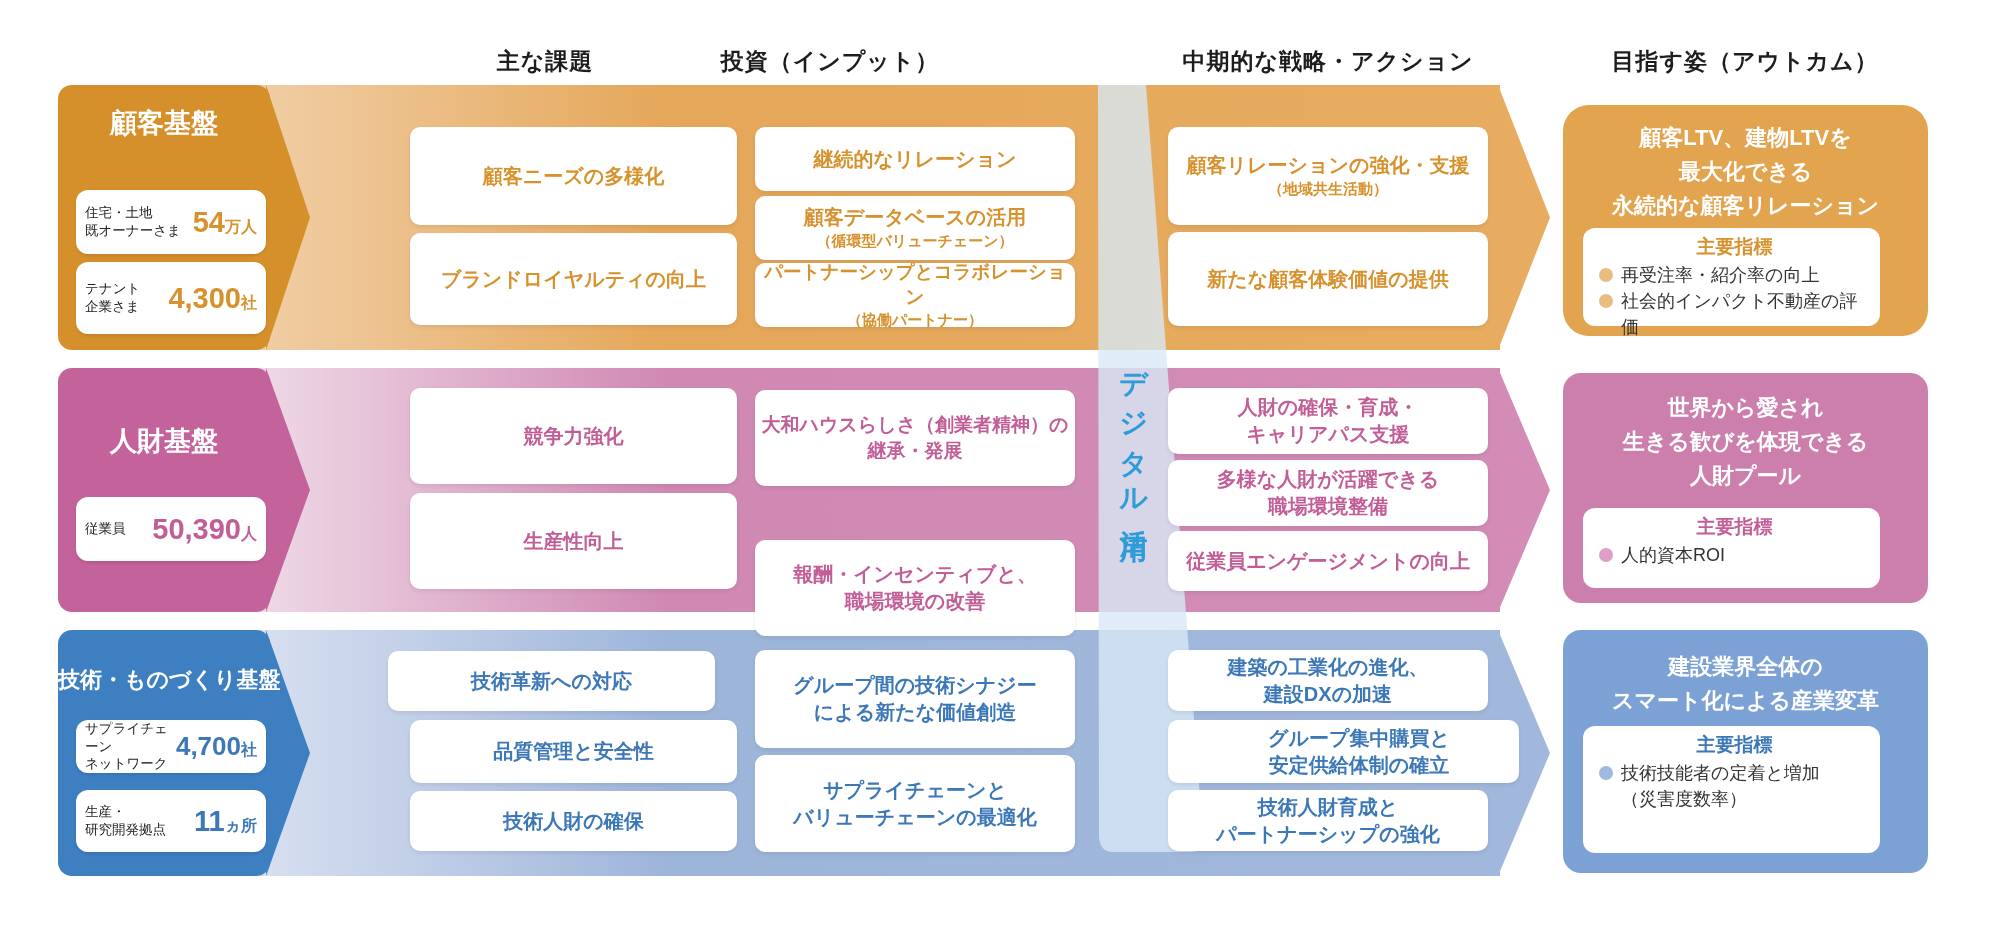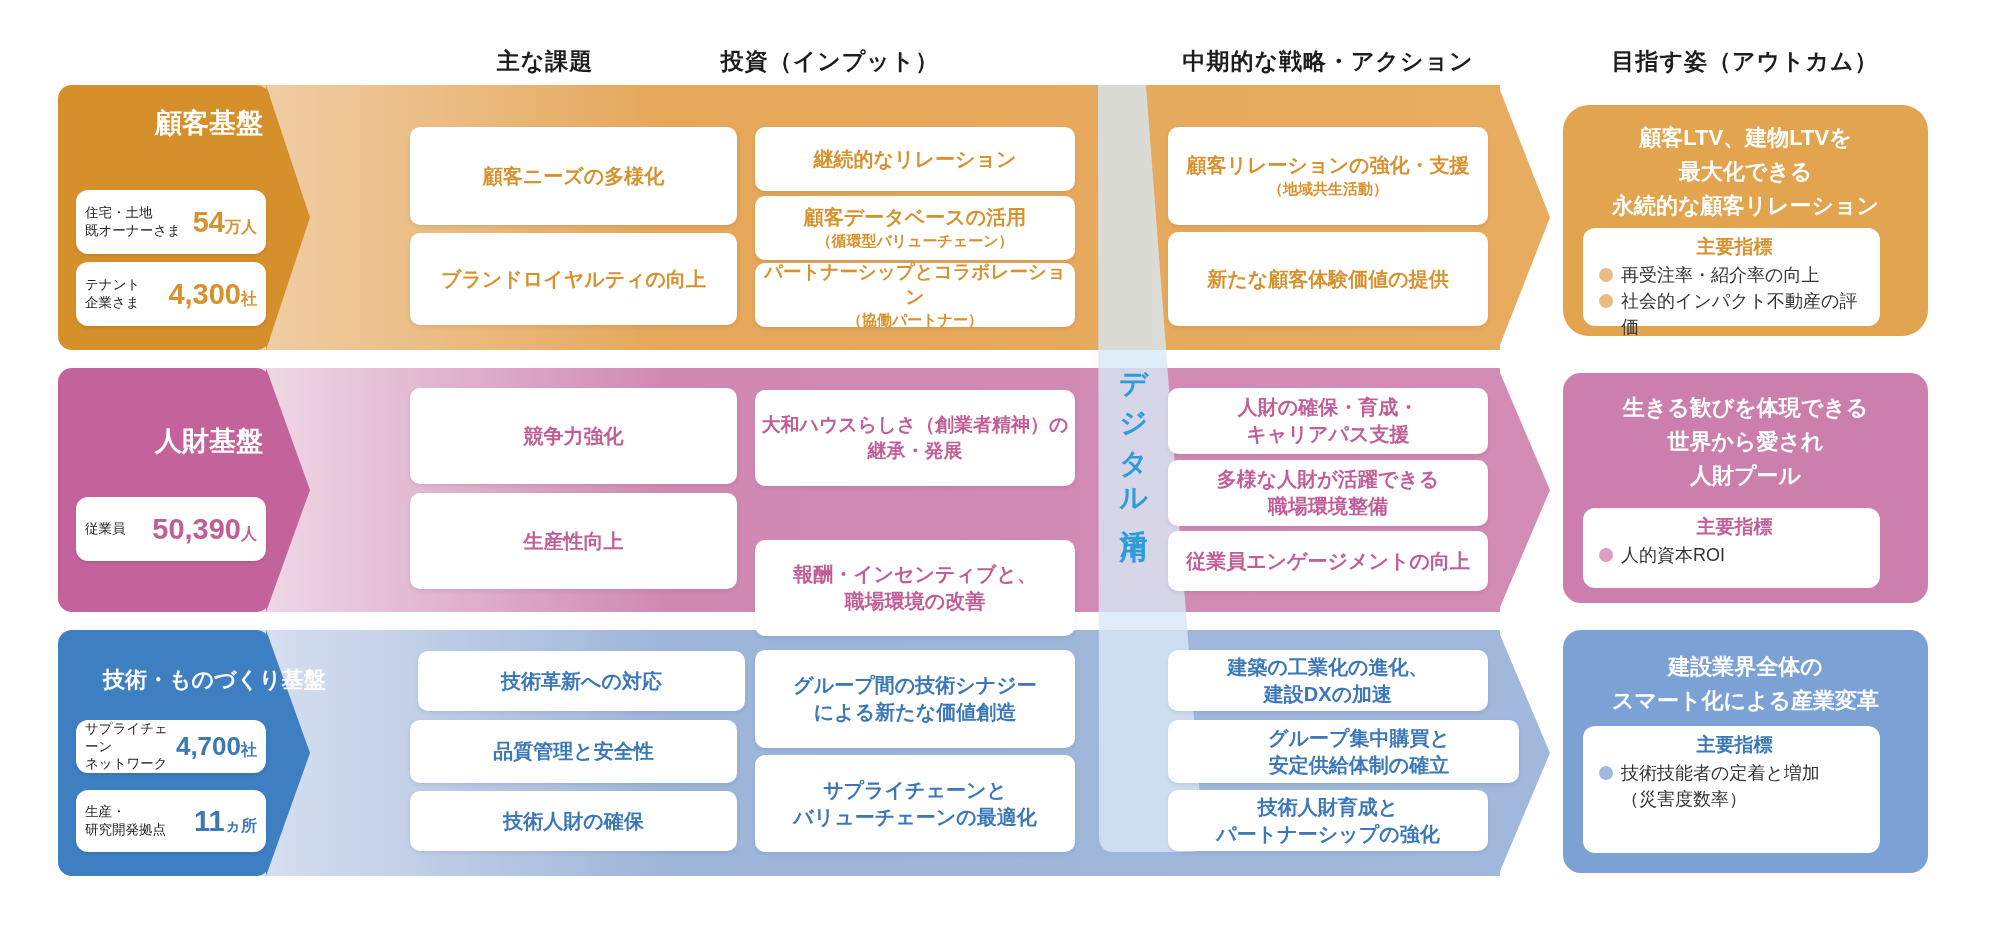--- a/index.html
+++ b/index.html
@@ -21,21 +21,21 @@
   .row-arrow.pink{background:#d28cb5;}
   .row-arrow.blue{background:#a1b8dc;}
   
   .block{position:absolute;left:58px;width:212px;border-radius:14px;}
   .block-arrow{position:absolute;left:266px;width:44px;clip-path:polygon(0 0,100% 50%,0 100%);}
   .block.orange,.block-arrow.orange{background:#d6902b;}
   .block.pink,.block-arrow.pink{background:#c4639b;}
   .block.blue,.block-arrow.blue{background:#3e7fc1;}
   .block-title{
     position:absolute;left:58px;width:212px;text-align:center;color:#fff;
-    font-weight:700;white-space:nowrap;padding-left:45px;
+    font-weight:700;white-space:nowrap;
   }
   
   .stat{
     position:absolute;left:76px;width:190px;background:#fff;border-radius:12px;
     display:flex;align-items:center;justify-content:space-between;padding:0 9px;box-sizing:border-box;
     box-shadow:0 2px 3px rgba(0,0,0,.10);
   }
   .stat-label{font-size:13.5px;color:#222;line-height:1.3;text-align:left;font-weight:500;}
   .stat-value{font-weight:700;white-space:nowrap;}
   .stat-value .num{font-size:29px;}
@@ -106,21 +106,21 @@
 
   <div class="stat" style="top:190px;height:64px;">
     <div class="stat-label">
       <div>住宅・土地</div>
       <div>既オーナーさま</div>
     </div>
     <div class="stat-value c-orange">
       <span class="num">54</span><span class="unit">万人</span>
     </div>
   </div>
-  <div class="stat" style="top:262px;height:64px;">
+  <div class="stat" style="top:262px;height:72px;">
     <div class="stat-label">
       <div>テナント</div>
       <div>企業さま</div>
     </div>
     <div class="stat-value c-orange">
       <span class="num">4,300</span><span class="unit">社</span>
     </div>
   </div>
 
   <div class="box" style="left:410px;top:127px;width:327px;height:98px;">
@@ -205,22 +205,22 @@
   <div class="box" style="left:1168px;top:460px;width:320px;height:66px;">
     <div class="main c-pink">多様な人財が活躍できる</div>
     <div class="main c-pink">職場環境整備</div>
   </div>
   <div class="box" style="left:1168px;top:531px;width:320px;height:60px;">
     <div class="main c-pink">従業員エンゲージメントの向上</div>
   </div>
 
   <div class="outcome pink" style="top:373px;height:230px;">
     <div class="outcome-title" style="top:18px;">
+      <div>世界から愛され</div>
       <div>生きる歓びを体現できる</div>
-      <div>世界から愛され</div>
       <div>人財プール</div>
     </div>
     <div class="kpibox" style="top:135px;height:80px;">
       <div class="kpi-heading c-pink">主要指標</div>
       <div class="kpi-item">
         <span class="kpi-dot pink"></span>
         <span>人的資本ROI</span>
       </div>
     </div>
   </div>
@@ -241,21 +241,21 @@
   <div class="stat" style="top:790px;height:62px;">
     <div class="stat-label">
       <div>生産・</div>
       <div>研究開発拠点</div>
     </div>
     <div class="stat-value c-blue">
       <span class="num">11</span><span class="unit">ヵ所</span>
     </div>
   </div>
 
-  <div class="box" style="left:418px;top:651px;width:327px;height:60px;">
+  <div class="box" style="left:388px;top:651px;width:327px;height:60px;">
     <div class="main c-blue">技術革新への対応</div>
   </div>
   <div class="box" style="left:410px;top:720px;width:327px;height:63px;">
     <div class="main c-blue">品質管理と安全性</div>
   </div>
   <div class="box" style="left:410px;top:791px;width:327px;height:60px;">
     <div class="main c-blue">技術人財の確保</div>
   </div>
 
   <div class="box" style="left:755px;top:650px;width:320px;height:98px;">

